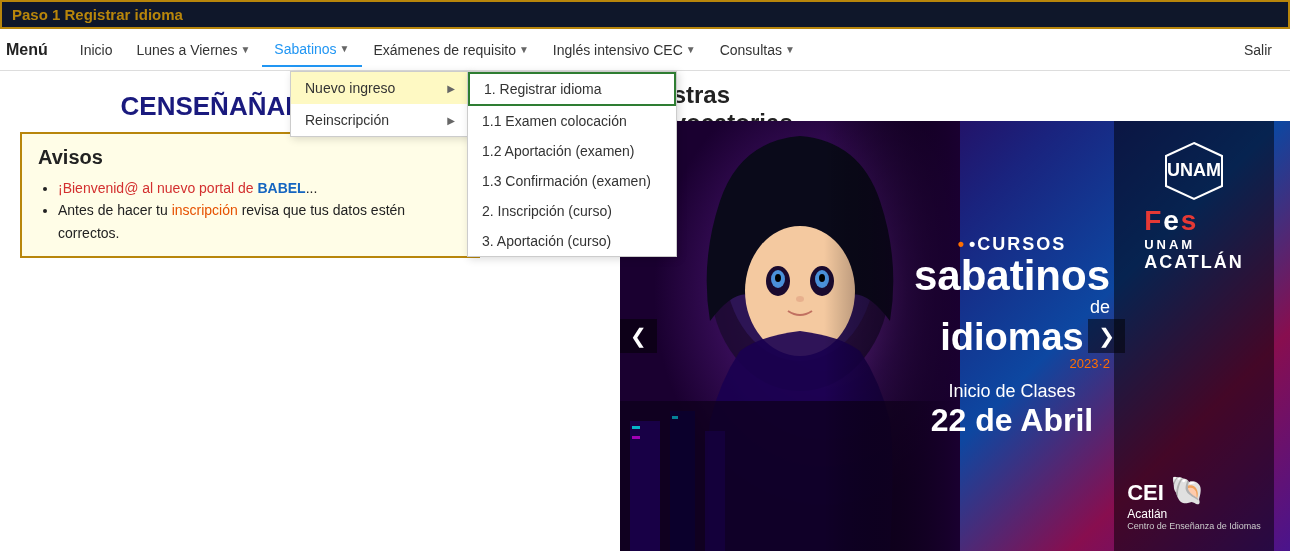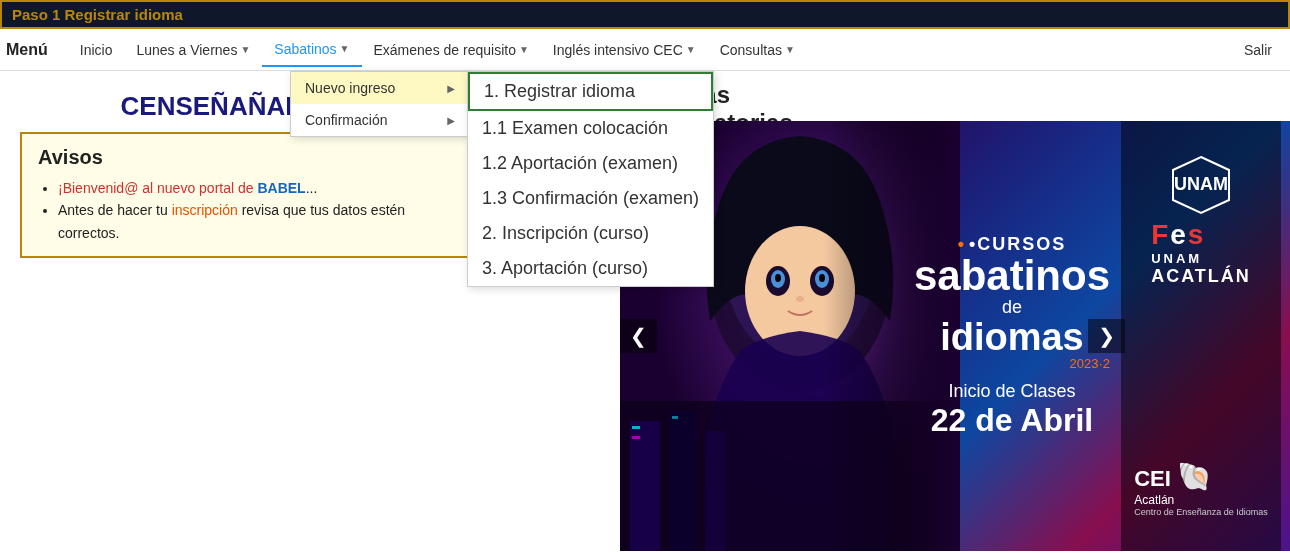--- a/index.html
+++ b/index.html
@@ -78,21 +78,21 @@
       left: 467px;
       background: #fff;
       border: 1px solid #ccc;
       min-width: 210px;
       z-index: 101;
       box-shadow: 2px 2px 8px rgba(0,0,0,0.15);
     }
     .submenu-item {
       padding: 7px 14px;
       cursor: pointer;
-      font-size: 18px;
+      font-size: 14px;
       color: #333;
     }
     .submenu-item.highlighted {
       border: 2px solid #2e7d32;
       background: #fff;
       color: #333;
     }
 
     
     #main-content {
@@ -188,20 +188,21 @@
     }
     .banner-sabatinos {
       color: #fff;
       font-size: 42px;
       font-weight: 900;
       line-height: 1;
     }
     .banner-de {
       color: #fff;
       font-size: 18px;
+      text-align: right;
     }
     .banner-idiomas {
       color: #fff;
       font-size: 38px;
       font-weight: 900;
       line-height: 1;
     }
     .banner-year {
       color: #ff6f00;
       font-size: 13px;
@@ -214,30 +215,30 @@
     }
     .banner-date {
       color: #fff;
       font-size: 32px;
       font-weight: bold;
     }
 
     
     .banner-right-panel {
       position: absolute;
-      right: 9px;
+      right: 16px;
       top: 0;
       width: 160px;
       height: 100%;
       background: rgba(0,0,0,0.5);
       display: flex;
       flex-direction: column;
       align-items: center;
       justify-content: space-between;
-      padding: 34px 10px;
+      padding: 20px 10px;
     }
 
     .fes-logo {
       color: #fff;
       font-size: 11px;
       text-align: center;
       line-height: 1.4;
     }
     .fes-letters {
       font-size: 28px;
@@ -347,21 +348,21 @@
   <div class="nav-item" id="nav-salir">
     <span>Salir</span>
   </div>
 
   <div id="dropdown-sabatinos">
     <div class="dropdown-item selected">
       <span>Nuevo ingreso</span>
       <span class="dropdown-arrow">▶</span>
     </div>
     <div class="dropdown-item">
-      <span>Confirmación</span>
+      <span>Reinscripción</span>
       <span class="dropdown-arrow">▶</span>
     </div>
   </div>
 
   <div id="dropdown-nuevo-ingreso">
     <div class="submenu-item highlighted">
       <span>1. Registrar idioma</span>
     </div>
     <div class="submenu-item">
       <span>1.1 Examen colocación</span>

